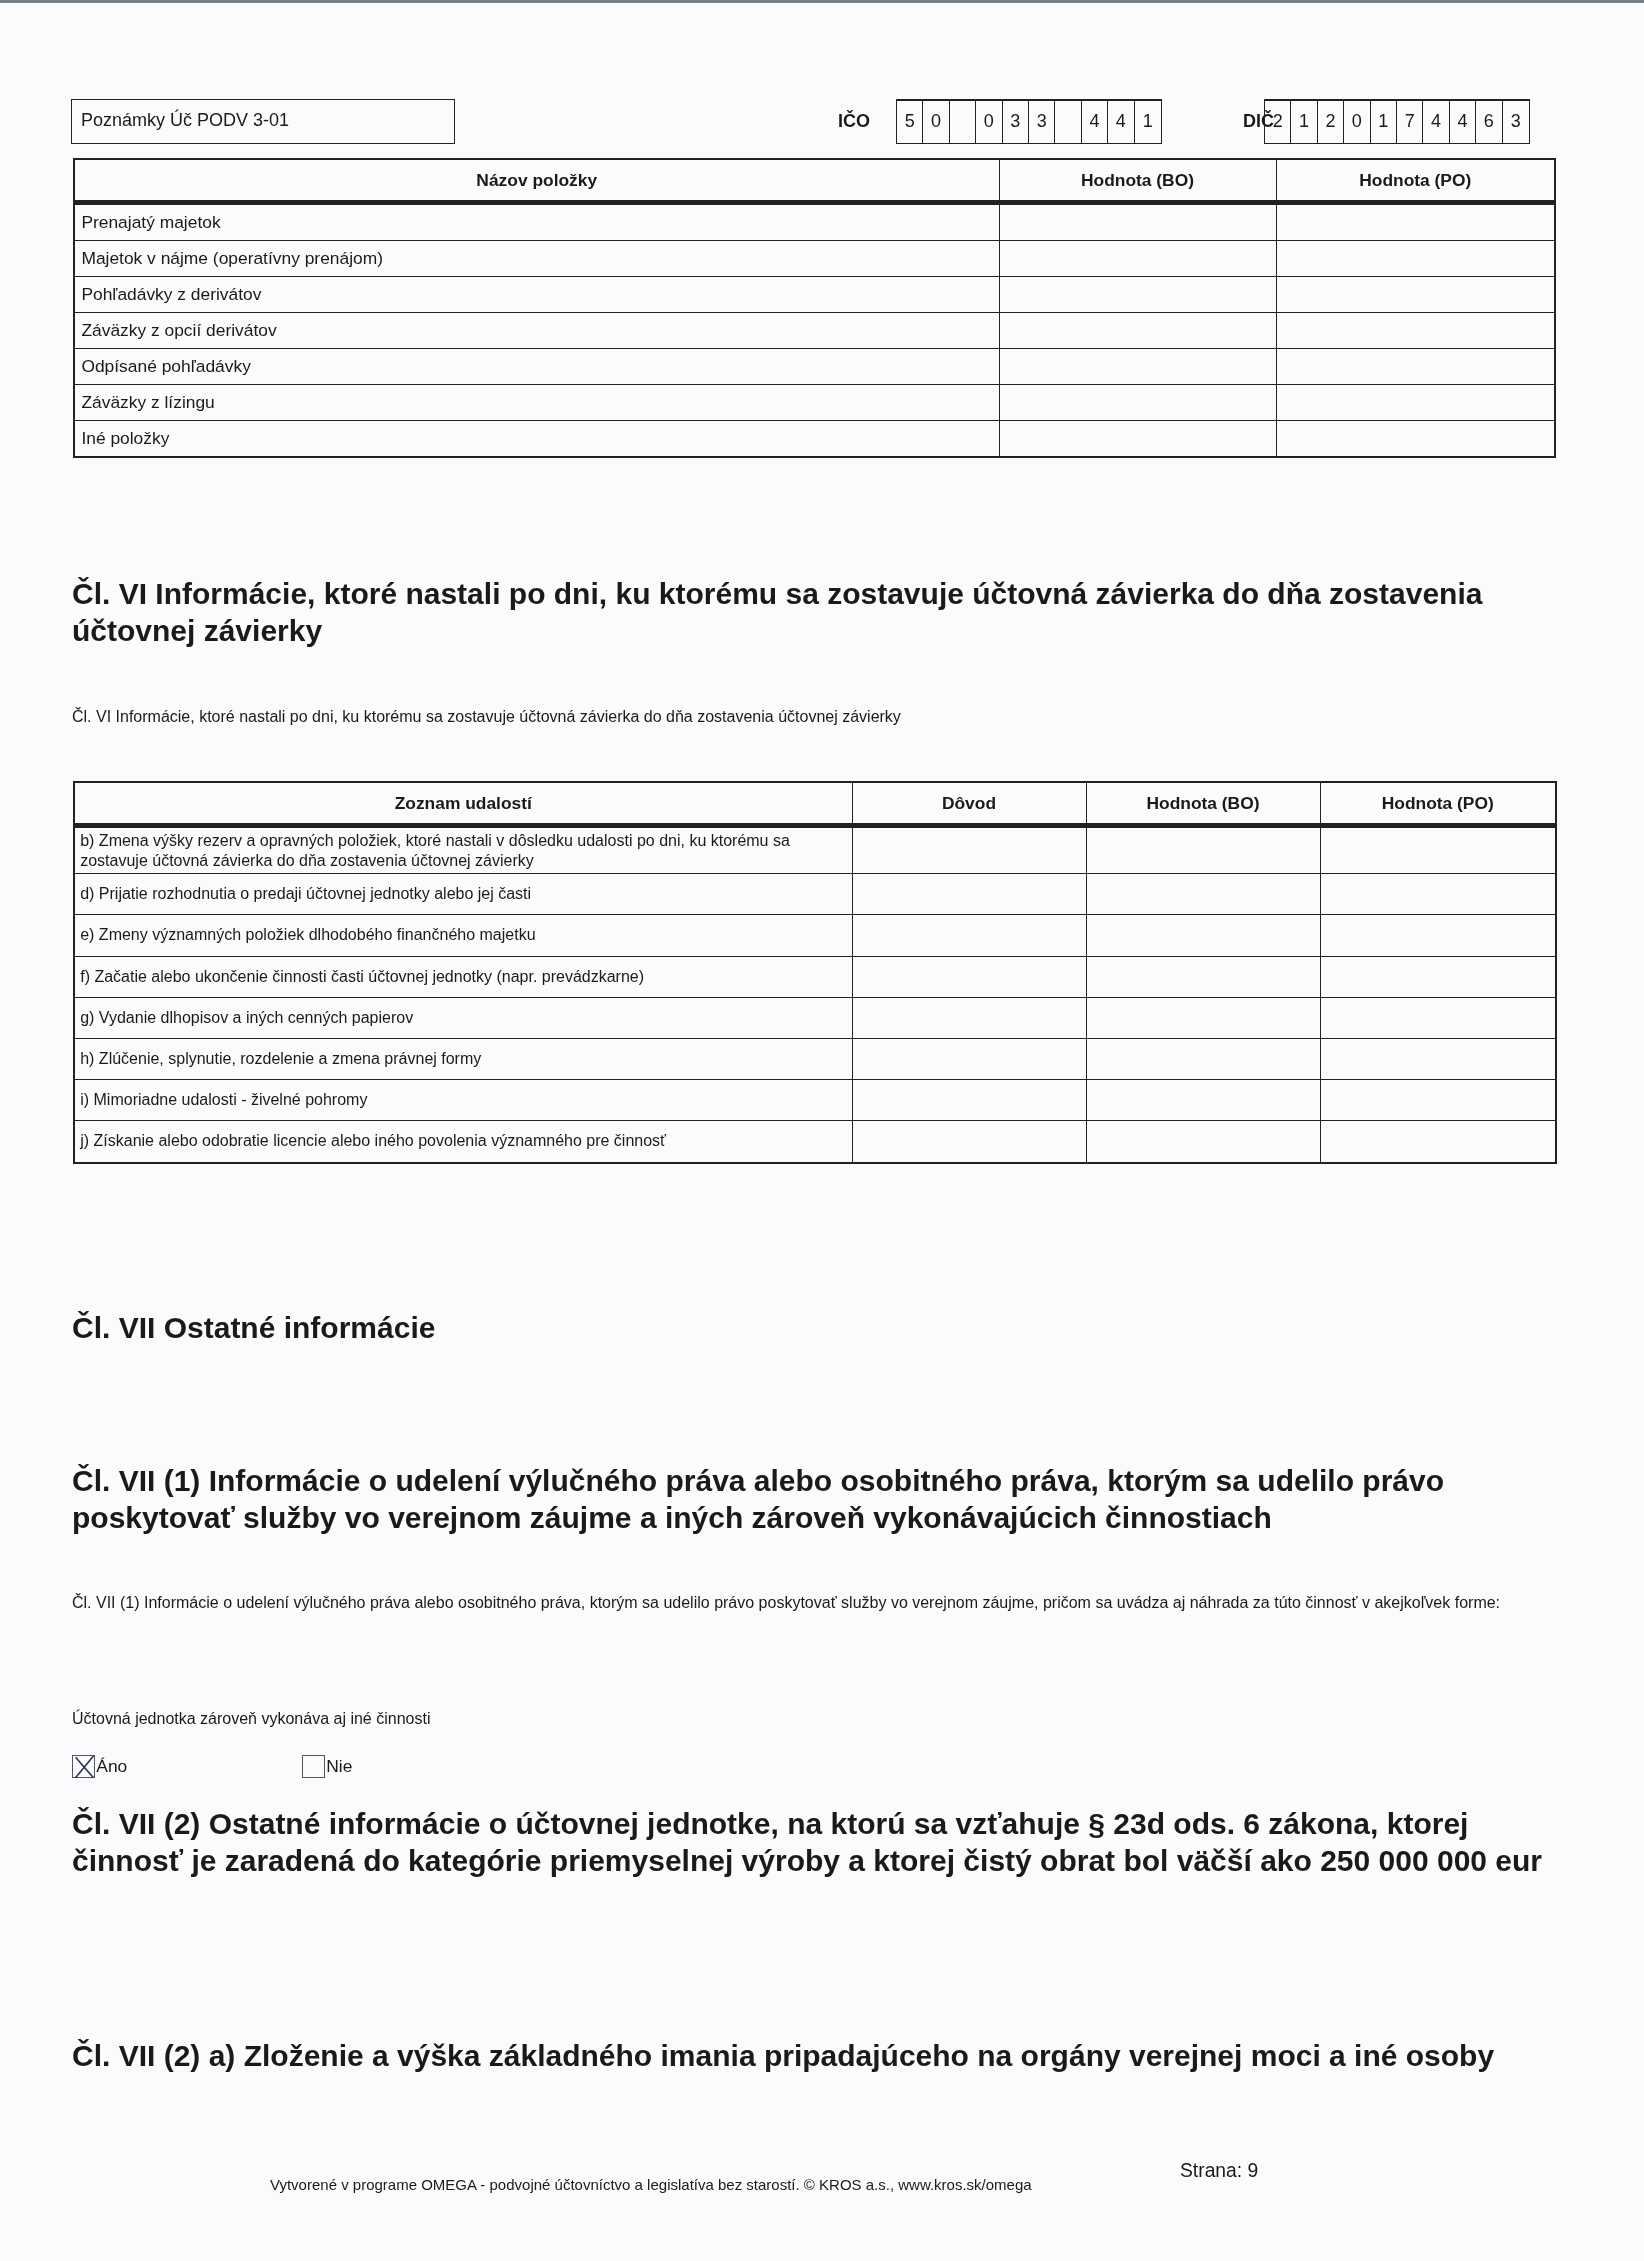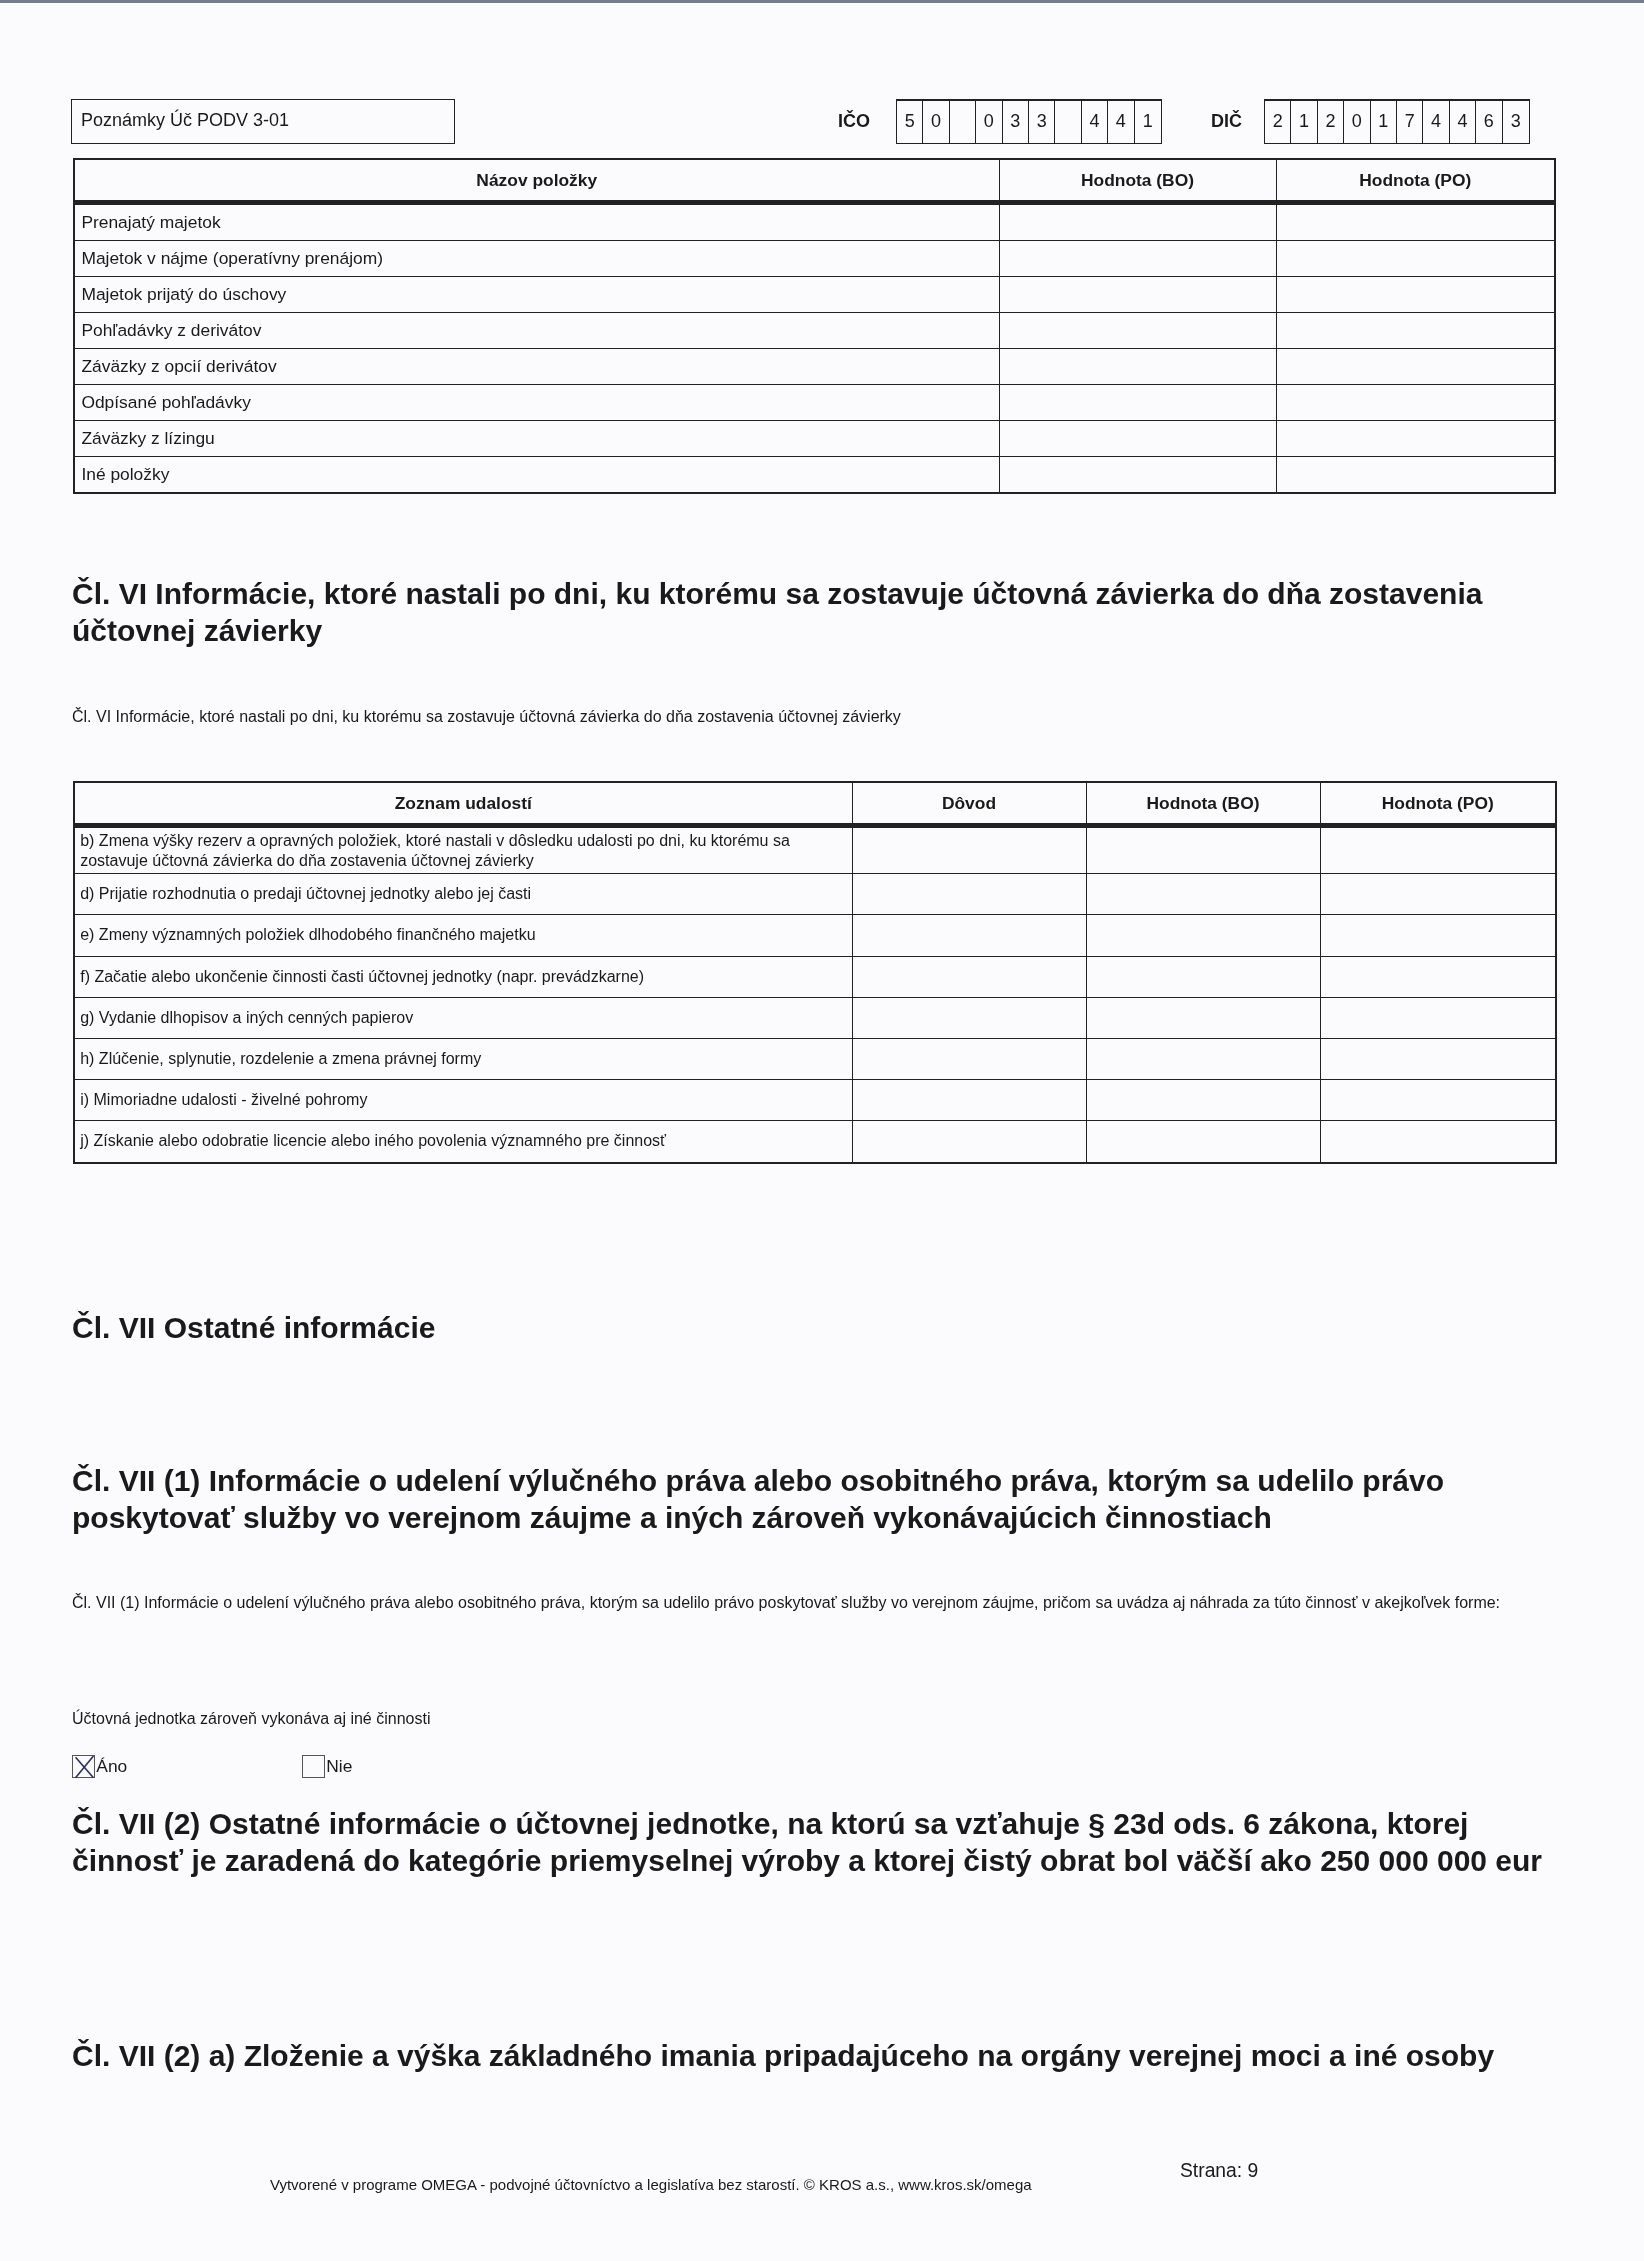--- a/index.html
+++ b/index.html
@@ -49,21 +49,21 @@
     <div class="digit"></div>
     <div class="digit">0</div>
     <div class="digit">3</div>
     <div class="digit">3</div>
     <div class="digit"></div>
     <div class="digit">4</div>
     <div class="digit">4</div>
     <div class="digit">1</div>
   </div>
 
-<div class="abs id-label" style="left:1211px; top:99px;">DIČ</div>
+<div class="abs id-label" style="left:1243px; top:99px;">DIČ</div>
 <div class="abs digits" id="dic-digits" style="left:1264px; top:99px;">
     <div class="digit">2</div>
     <div class="digit">1</div>
     <div class="digit">2</div>
     <div class="digit">0</div>
     <div class="digit">1</div>
     <div class="digit">7</div>
     <div class="digit">4</div>
     <div class="digit">4</div>
     <div class="digit">6</div>
@@ -84,25 +84,20 @@
     </tr>
   </thead>
   <tbody id="t1-body">
       <tr>
         <td>Prenajatý majetok</td>
         <td></td>
         <td></td>
       </tr>
       <tr>
         <td>Majetok v nájme (operatívny prenájom)</td>
-        <td></td>
-        <td></td>
-      </tr>
-      <tr>
-        <td>Majetok prijatý do úschovy</td>
         <td></td>
         <td></td>
       </tr>
       <tr>
         <td>Pohľadávky z derivátov</td>
         <td></td>
         <td></td>
       </tr>
       <tr>
         <td>Záväzky z opcií derivátov</td>

